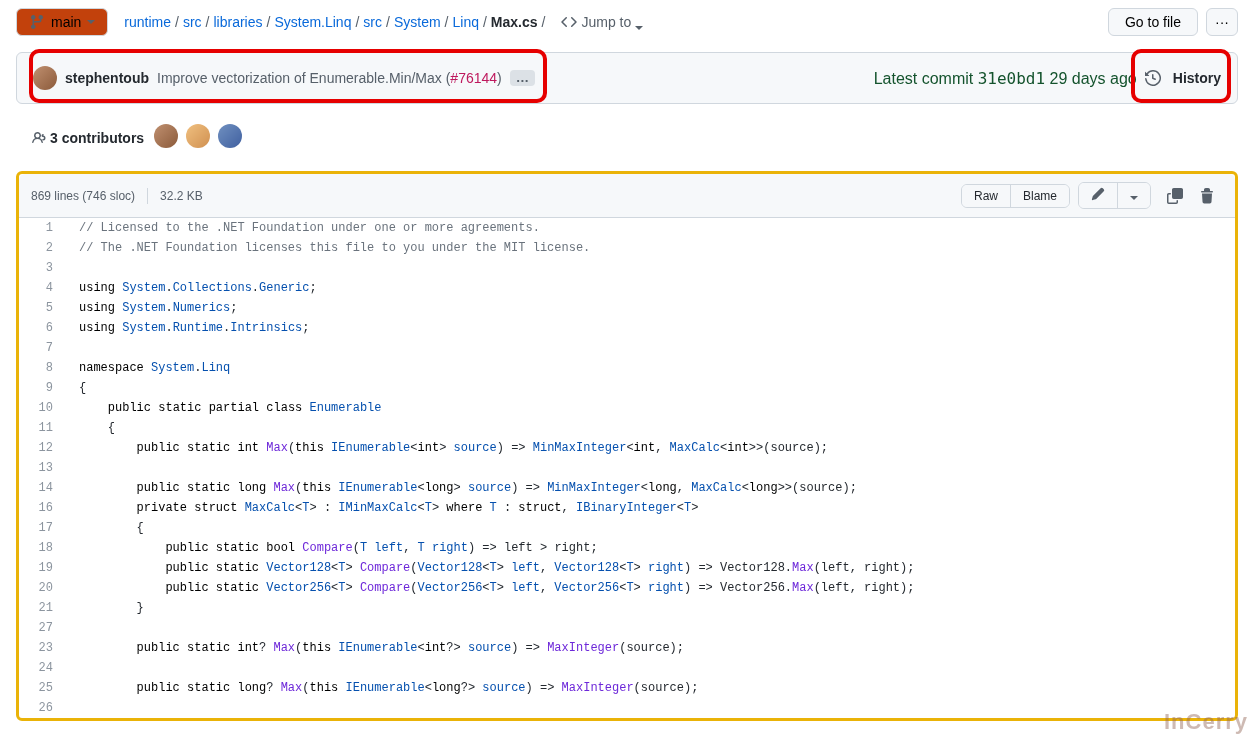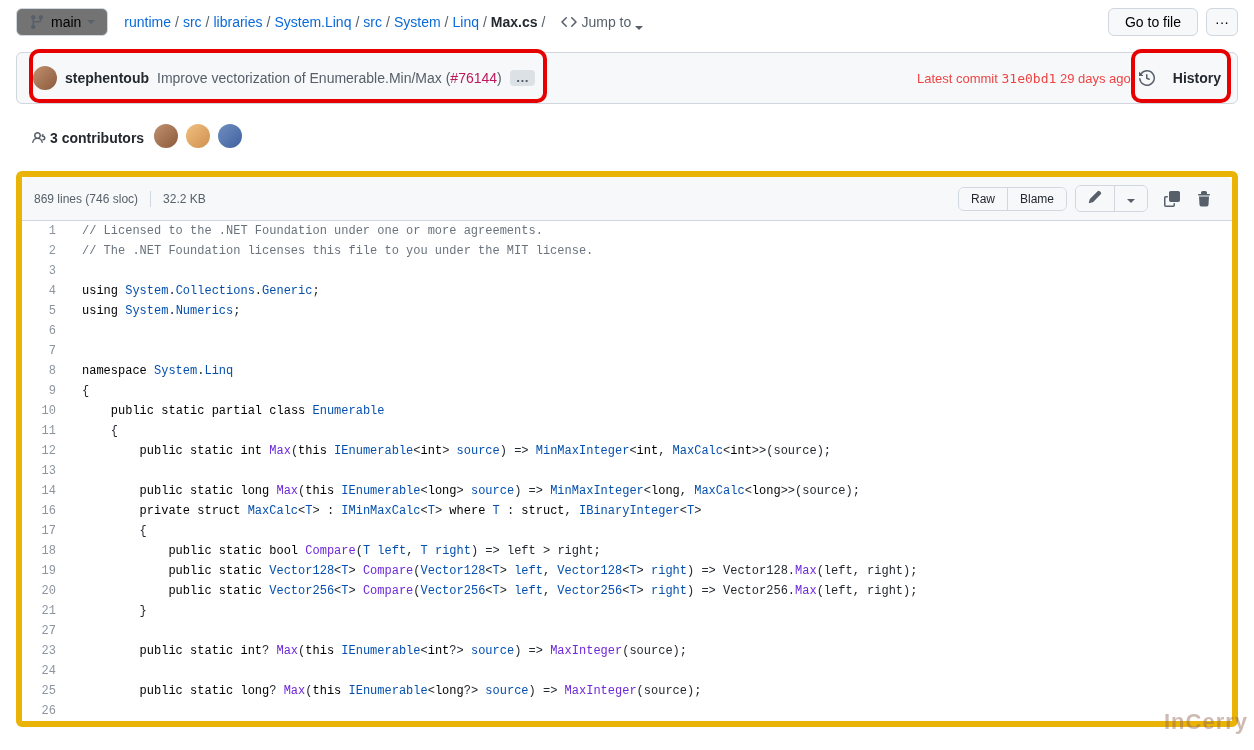--- a/index.html
+++ b/index.html
@@ -1,19 +1,19 @@
 <!DOCTYPE html>
 <html><head>
 <meta charset="utf-8">
 <style>
 *{box-sizing:border-box;margin:0;padding:0}
 body{font-family:-apple-system,BlinkMacSystemFont,"Segoe UI",Helvetica,Arial,sans-serif;font-size:14px;color:#24292f;background:#fff;width:1254px}
 .container{padding:0 16px}
 .topbar{display:flex;align-items:center;padding:8px 0 16px;gap:8px}
-.branch-btn{display:flex;align-items:center;gap:6px;padding:5px 12px;border:1px solid #d0d7de;border-radius:6px;background:#737373;cursor:pointer;font-size:14px;font-weight:500}
+.branch-btn{display:flex;align-items:center;gap:6px;padding:5px 12px;border:1px solid #d0d7de;border-radius:6px;background:#c2410c;cursor:pointer;font-size:14px;font-weight:500}
 .branch-btn svg{fill:#57606a}
 .breadcrumb{display:flex;align-items:center;gap:4px;font-size:14px;margin-left:8px}
 .breadcrumb a{color:#0969da;text-decoration:none}
 .breadcrumb .sep{color:#57606a}
 .breadcrumb .current{font-weight:600;color:#24292f}
 .jump-to{display:flex;align-items:flex-end;gap:4px;color:#57606a;margin-left:8px;cursor:pointer}
 .jump-to svg{fill:#57606a}
 .topbar-spacer{flex:1}
 .btn{padding:5px 16px;border:1px solid #d0d7de;border-radius:6px;background:#f6f8fa;cursor:pointer;font-size:14px;font-weight:500}
 .btn-icon{padding:5px 8px}
@@ -23,28 +23,28 @@
 .avatar{width:24px;height:24px;border-radius:50%;background:linear-gradient(135deg,#c09070,#8b5a3a)}
 .avatar-sm{width:24px;height:24px;border-radius:50%;display:inline-block;margin-right:4px}
 .av1{background:linear-gradient(135deg,#c09070,#8b5a3a)}
 .av2{background:linear-gradient(135deg,#f0c080,#d09050)}
 .av3{background:linear-gradient(135deg,#7090c0,#4060a0)}
 .author{font-weight:600}
 .commit-msg{color:#57606a}
 .pr-link{color:#be185d}
 .ellipsis-btn{background:#dce1e6;border:none;border-radius:4px;padding:0 6px;font-weight:600;color:#57606a;cursor:pointer;line-height:16px}
 .commit-spacer{flex:1}
-.commit-meta{color:#ef4444;font-size:13px}
+.commit-meta{color:#14532d;font-size:16px}
 .commit-sha{font-family:ui-monospace,SFMono-Regular,Consolas,monospace}
-.history-btn{display:flex;align-items:center;gap:18px;font-weight:600;color:#24292f;cursor:pointer}
+.history-btn{display:flex;align-items:center;gap:12px;font-weight:600;color:#24292f;cursor:pointer}
 .history-btn svg{fill:#57606a}
 .contributors{display:flex;align-items:center;gap:2px;padding:12px 16px 20px}
 .contributors svg{fill:#57606a}
 .contrib-text{font-weight:600}
-.file-box{border:6px solid #eab308;border-radius:6px}
+.file-box{border:3px solid #eab308;border-radius:6px}
 .file-header{display:flex;align-items:center;padding:8px 12px;background:#f6f8fa;border-bottom:1px solid #d0d7de;border-radius:6px 6px 0 0;font-size:12px;color:#57606a}
 .file-header .divider{width:1px;height:16px;background:#d0d7de;margin:0 12px}
 .file-header-spacer{flex:1}
 .btn-group{display:flex;border:1px solid #d0d7de;border-radius:6px;overflow:hidden}
 .btn-group .gbtn{padding:4px 12px;background:#f6f8fa;border:none;border-right:1px solid #d0d7de;cursor:pointer;font-size:12px;color:#24292f}
 .btn-group .gbtn:last-child{border-right:none}
 .icon-btn{background:none;border:none;padding:4px 8px;cursor:pointer;display:flex;align-items:center}
 .icon-btn svg{fill:#57606a}
 .code-area{font-family:ui-monospace,SFMono-Regular,Consolas,"Liberation Mono",Menlo,monospace;font-size:12px}
 .code-line{display:flex;min-height:20px;line-height:20px}
@@ -177,20 +177,21 @@
         <div class="code-line">
           <div class="line-num">4</div>
           <div class="line-code"><span class="c-keyword">using</span><span> </span><span class="c-type">System</span><span>.</span><span class="c-type">Collections</span><span>.</span><span class="c-type">Generic</span><span>;</span></div>
         </div>
         <div class="code-line">
           <div class="line-num">5</div>
           <div class="line-code"><span class="c-keyword">using</span><span> </span><span class="c-type">System</span><span>.</span><span class="c-type">Numerics</span><span>;</span></div>
         </div>
         <div class="code-line">
           <div class="line-num">6</div>
+          <div class="line-code"><span class="c-keyword">using</span><span> </span><span class="c-type">System</span><span>.</span><span class="c-type">Runtime</span><span>.</span><span class="c-type">Intrinsics</span><span>;</span></div>
         </div>
         <div class="code-line">
           <div class="line-num">7</div>
           <div class="line-code"></div>
         </div>
         <div class="code-line">
           <div class="line-num">8</div>
           <div class="line-code"><span class="c-keyword">namespace</span><span> </span><span class="c-type">System</span><span>.</span><span class="c-type">Linq</span></div>
         </div>
         <div class="code-line">

